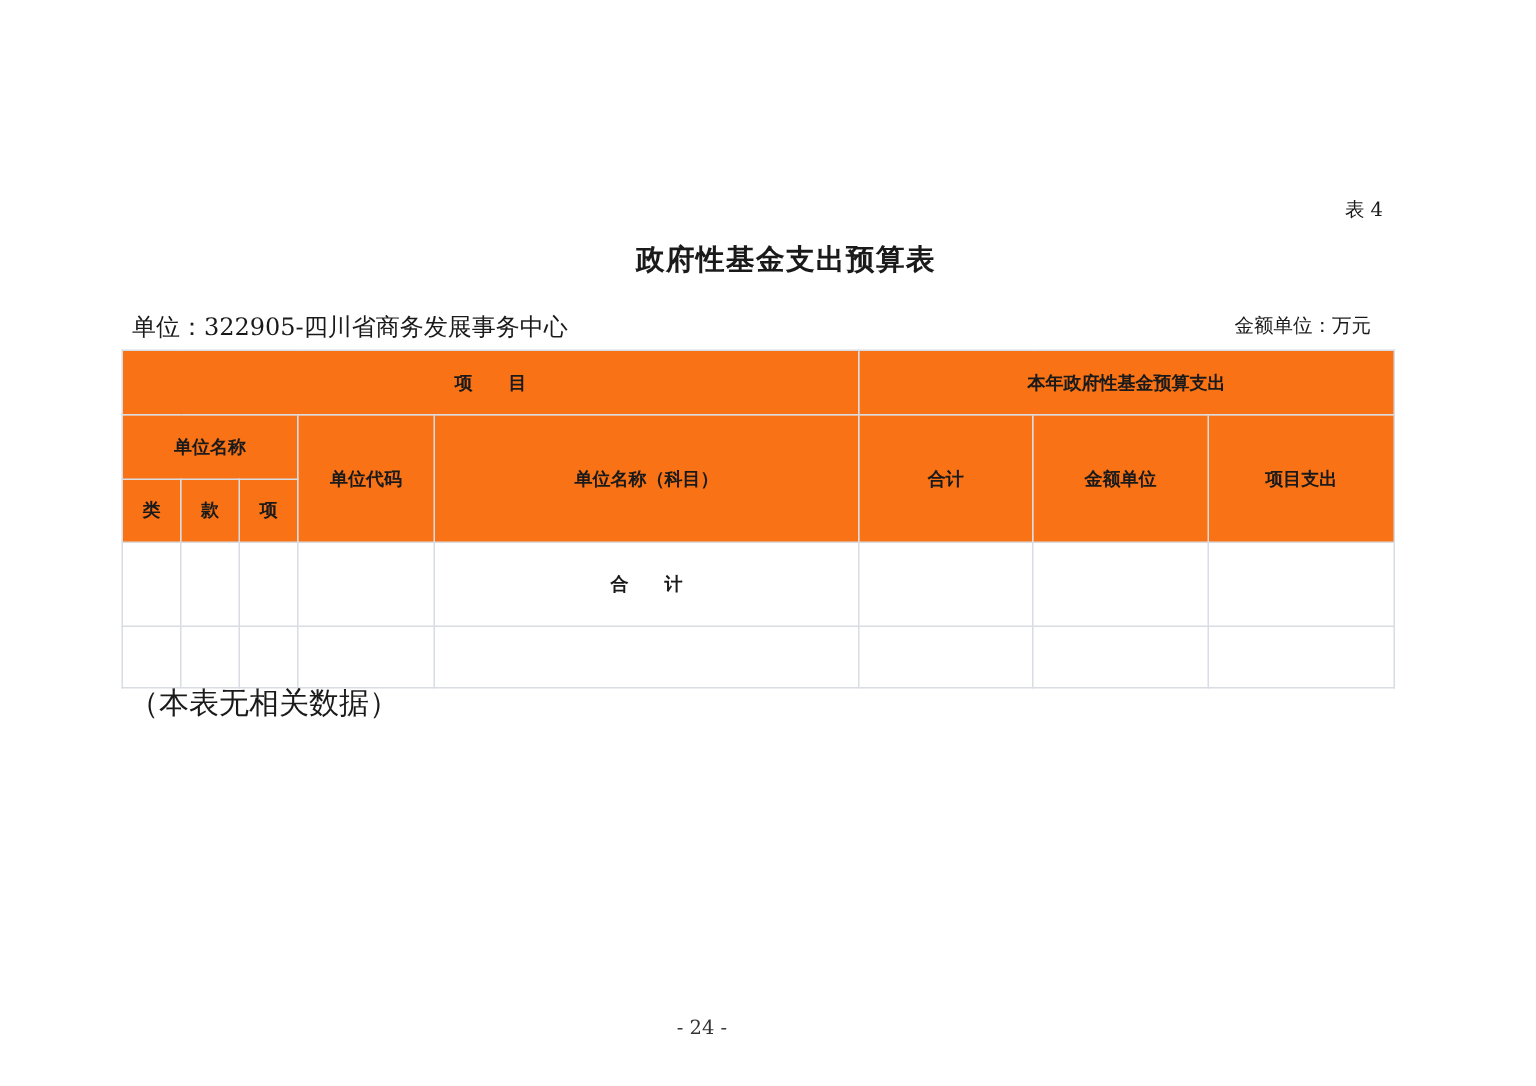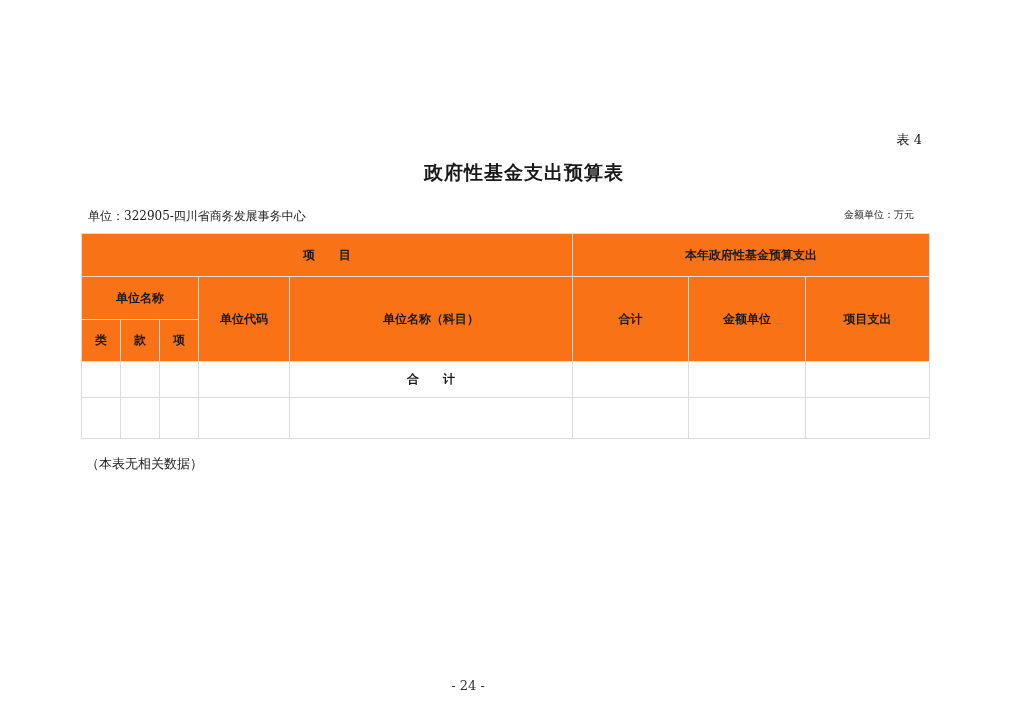--- a/index.html
+++ b/index.html
@@ -1,25 +1,25 @@
 <!DOCTYPE html>
 <html><head>
 <meta charset="utf-8">
 <style>
   html,body{margin:0;padding:0;background:#ffffff;}
   body{width:1024px;height:724px;position:relative;overflow:hidden;font-family:"DejaVu Serif","Liberation Serif",serif;color:#1a1a1a;}
   .abs{position:absolute;}
   .table-no{right:102px;top:131px;font-size:13px;margin-left:16px;}
   .title{left:0;width:1024px;top:160px;text-align:center;font-size:19px;font-weight:bold;letter-spacing:1px;margin-left:12px;}
-  .unit-left{left:88px;top:208px;font-size:12px;}
-  .unit-right{right:110px;top:208px;font-size:10px;}
+  .unit-left{left:88px;top:208px;font-size:16px;}
+  .unit-right{right:110px;top:208px;font-size:13px;}
   table.grid{position:absolute;left:81px;top:233px;width:848px;border-collapse:collapse;table-layout:fixed;font-family:"DejaVu Sans","Liberation Sans",sans-serif;font-size:12px;font-weight:bold;}
   table.grid td{border:1px solid #d9dce2;text-align:center;vertical-align:middle;padding:0;}
   table.grid td.h{background:#f97316;}
-  .note{left:86px;top:455px;font-size:13px;}
+  .note{left:86px;top:455px;font-size:20px;}
   .page-num{left:0;width:936px;top:678px;text-align:center;font-size:13px;color:#333;}
 </style>
 </head>
 <body>
 
 <div class="abs table-no">表 4</div>
 <div class="abs title">政府性基金支出预算表</div>
 <div class="abs unit-left">单位：322905-四川省商务发展事务中心</div>
 <div class="abs unit-right">金额单位：万元</div>
 
@@ -45,21 +45,21 @@
     <td class="h" rowspan="2">单位名称（科目）</td>
     <td class="h" rowspan="2">合计</td>
     <td class="h" rowspan="2">金额单位</td>
     <td class="h" rowspan="2">项目支出</td>
   </tr>
   <tr style="height:42px">
     <td class="h">类</td>
     <td class="h">款</td>
     <td class="h">项</td>
   </tr>
-  <tr style="height:36px">
+  <tr style="height:56px">
     <td></td>
     <td></td>
     <td></td>
     <td></td>
     <td>合　　计</td>
     <td></td>
     <td></td>
     <td></td>
   </tr>
   <tr style="height:41px">

